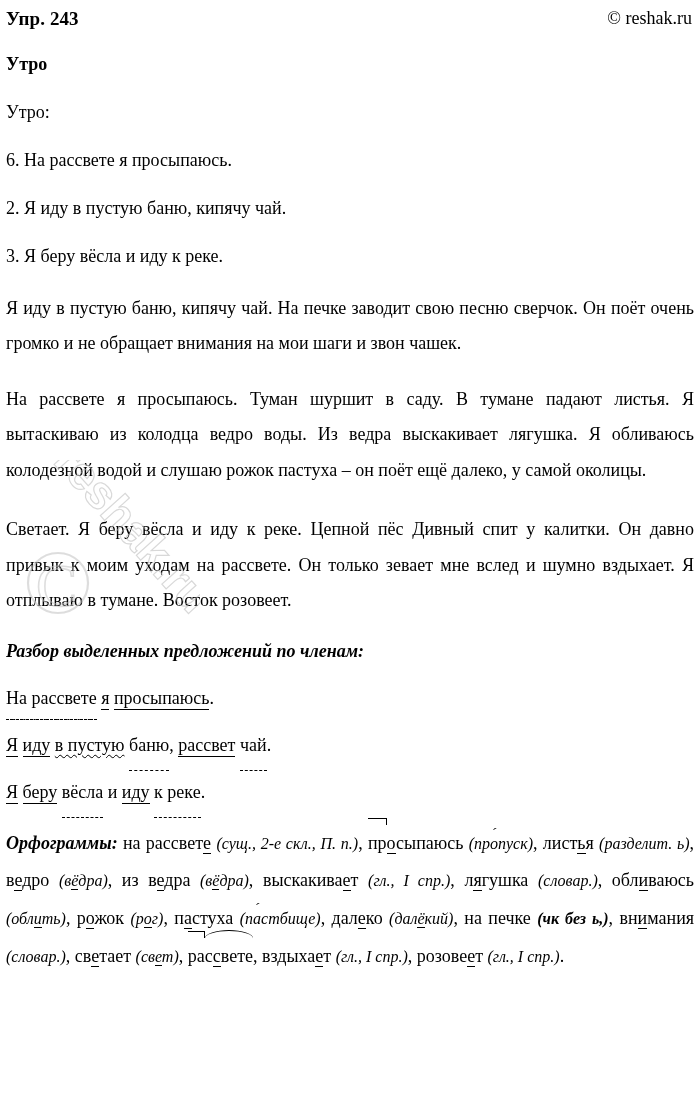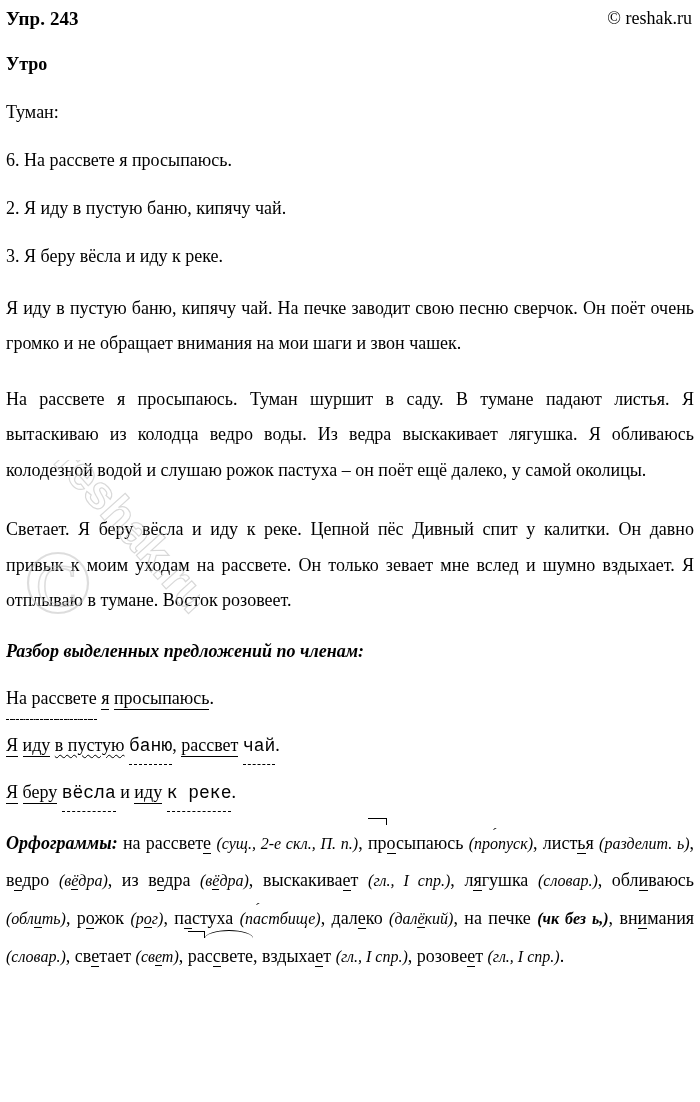--- a/index.html
+++ b/index.html
@@ -118,22 +118,21 @@
     border-bottom: 1.6px solid #000;
     padding-bottom: 1px;
   }
   .u-pred {          
     border-bottom: 1.3px double #000;
     padding-bottom: 1px;
     box-shadow: none;
   }
   .u-obj {           
     border-bottom: 1.6px dashed #000;
-    padding-bottom: 8px;
-    font-family: Liberation Mono, monospace;
+    padding-bottom: 15px;
   }
   .u-attr {          
     text-decoration: underline;
     text-decoration-style: wavy;
     text-decoration-thickness: 1px;
     text-underline-offset: 3px;
   }
   .u-adv {           
     position: relative;
     padding-bottom: 12px;
@@ -233,21 +232,21 @@
     <text class="wm-c" x="36" y="146">C</text>
   </svg>
 
   <div class="topbar">
     <div class="ex-num">Упр. 243</div>
     <div class="copy">© reshak.ru</div>
   </div>
 
   <div class="doc-title">Утро</div>
 
-  <div class="plan-label">Туман:</div>
+  <div class="plan-label">Утро:</div>
 
   <div class="plan-item">6. На рассвете я просыпаюсь.</div>
   <div class="plan-item">2. Я иду в пустую баню, кипячу чай.</div>
   <div class="plan-item">3. Я беру вёсла и иду к реке.</div>
 
   <div class="body-par p2">Я иду в пустую баню, кипячу чай. На печке заводит свою песню сверчок. Он поёт очень громко и не обращает внимания на мои шаги и звон чашек.</div>
   <div class="body-par p1">На рассвете я просыпаюсь. Туман шуршит в саду. В тумане падают листья. Я вытаскиваю из колодца ведро воды. Из ведра выскакивает лягушка. Я обливаюсь колодезной водой и слушаю рожок пастуха – он поёт ещё далеко, у самой околицы.</div>
   <div class="body-par p3">Светает. Я беру вёсла и иду к реке. Цепной пёс Дивный спит у калитки. Он давно привык к моим уходам на рассвете. Он только зевает мне вслед и шумно вздыхает. Я отплываю в тумане. Восток розовеет.</div>
 
   <div class="section-head">Разбор выделенных предложений по членам:</div>

